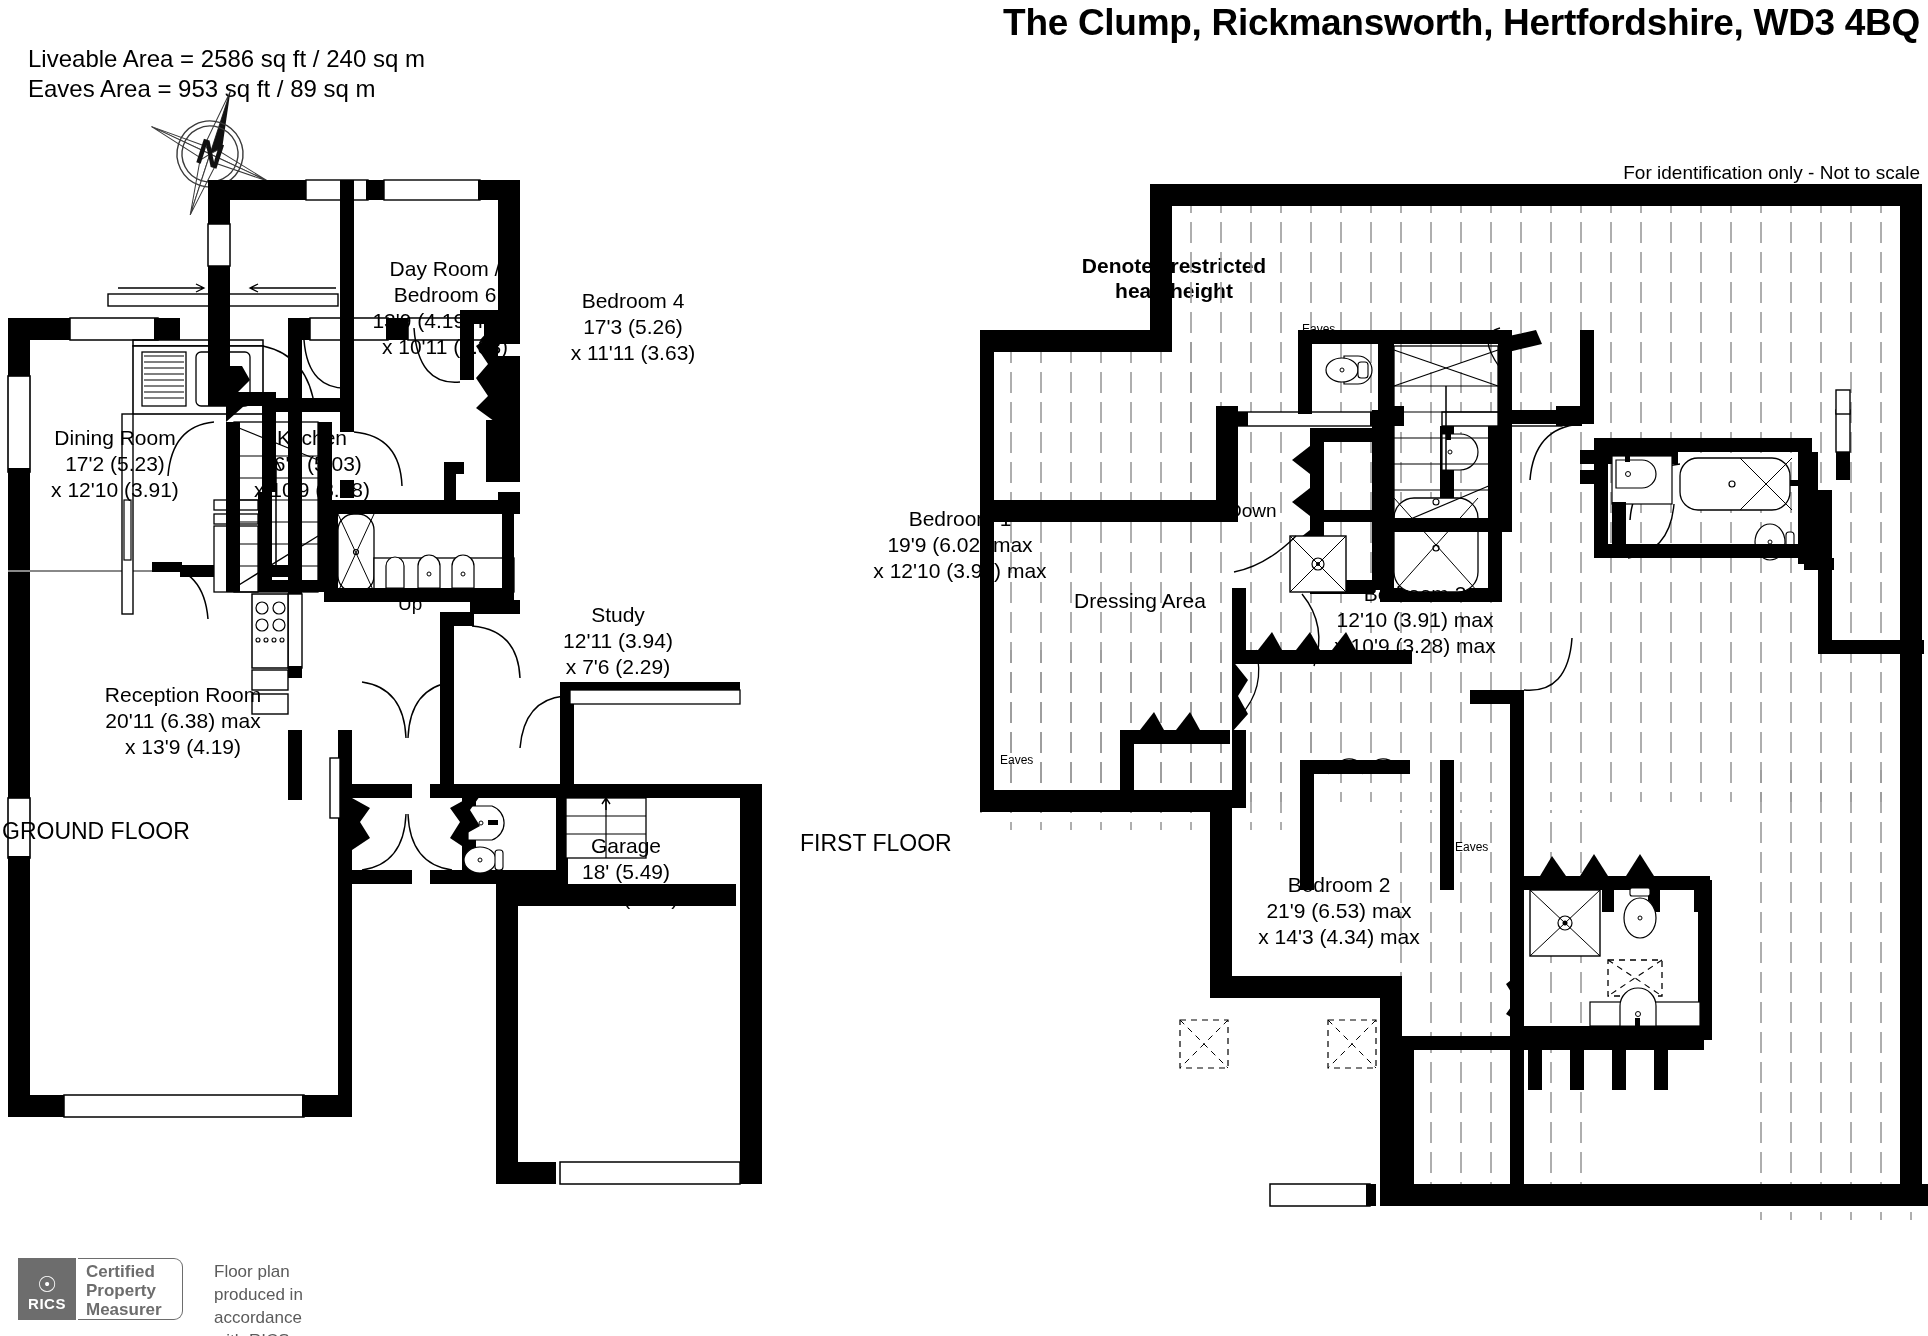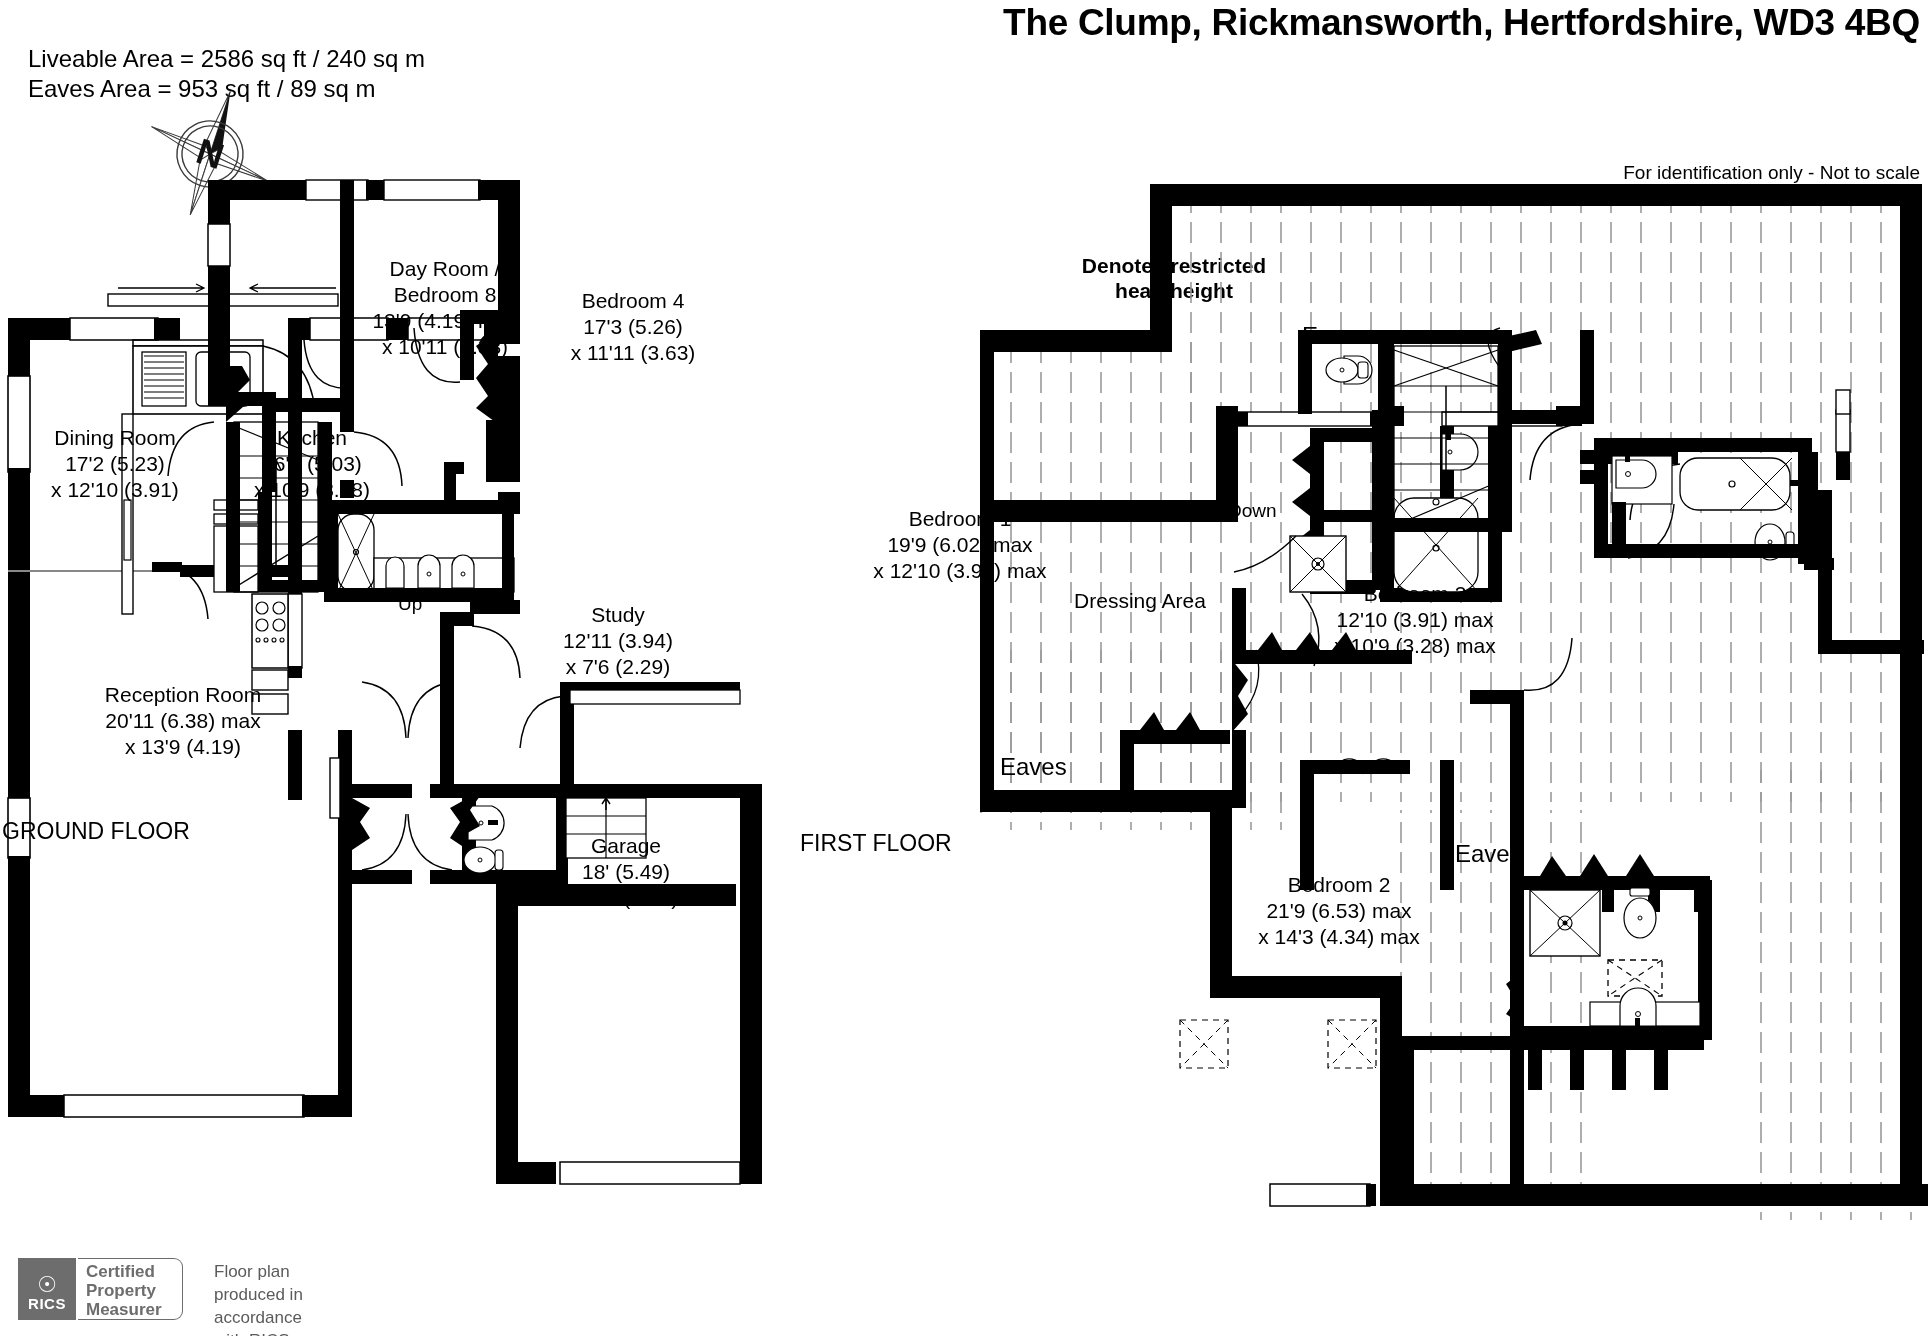--- a/index.html
+++ b/index.html
@@ -9,21 +9,21 @@
   
   #title{left:0;top:2px;width:1920px;text-align:right;
          font-weight:bold;font-size:37px;letter-spacing:-.3px;}
   .area-line{width:1920px;text-align:left;font-size:24px;line-height:30px;margin-left:28px;}
   #areas{left:0;top:44px;width:1920px;}
   #notscale{left:0;top:162px;width:1920px;text-align:right;font-size:19px;}
   
   .floorcap{font-size:23px;}
   
   .room{font-size:21px;line-height:26px;text-align:center;white-space:nowrap;}
-  .eaves{font-size:24px;}
+  .eaves{font-size:12px;}
   .smalllbl{font-size:19px;}
   
   #legend{left:1060px;top:243px;width:228px;height:70px;}
   #legend .lbox{position:absolute;inset:0;border:1.5px dashed #9a9a9a;}
   #legend .vline{position:absolute;top:0;bottom:0;width:0;border-left:1.5px dashed #9a9a9a;}
   #legend .ltext{position:absolute;inset:0;display:flex;flex-direction:column;
      align-items:center;justify-content:center;font-weight:bold;font-size:21px;
      line-height:25px;background:#fff;text-align:center;}
   
   #footer{left:18px;top:1258px;}
@@ -292,21 +292,21 @@
 </div>
 
 <div class="abs room" style="left:232px;top:425px;width:160px;">
   <div>Kitchen</div>
   <div>16'6 (5.03)</div>
   <div>x 10'9 (3.28)</div>
 </div>
 
 <div class="abs room" style="left:360px;top:256px;width:170px;">
   <div>Day Room /</div>
-  <div>Bedroom 8</div>
+  <div>Bedroom 6</div>
   <div>13'9 (4.19) max</div>
   <div>x 10'11 (3.33)</div>
 </div>
 
 <div class="abs room" style="left:548px;top:288px;width:170px;">
   <div>Bedroom 4</div>
   <div>17'3 (5.26)</div>
   <div>x 11'11 (3.63)</div>
 </div>
 

